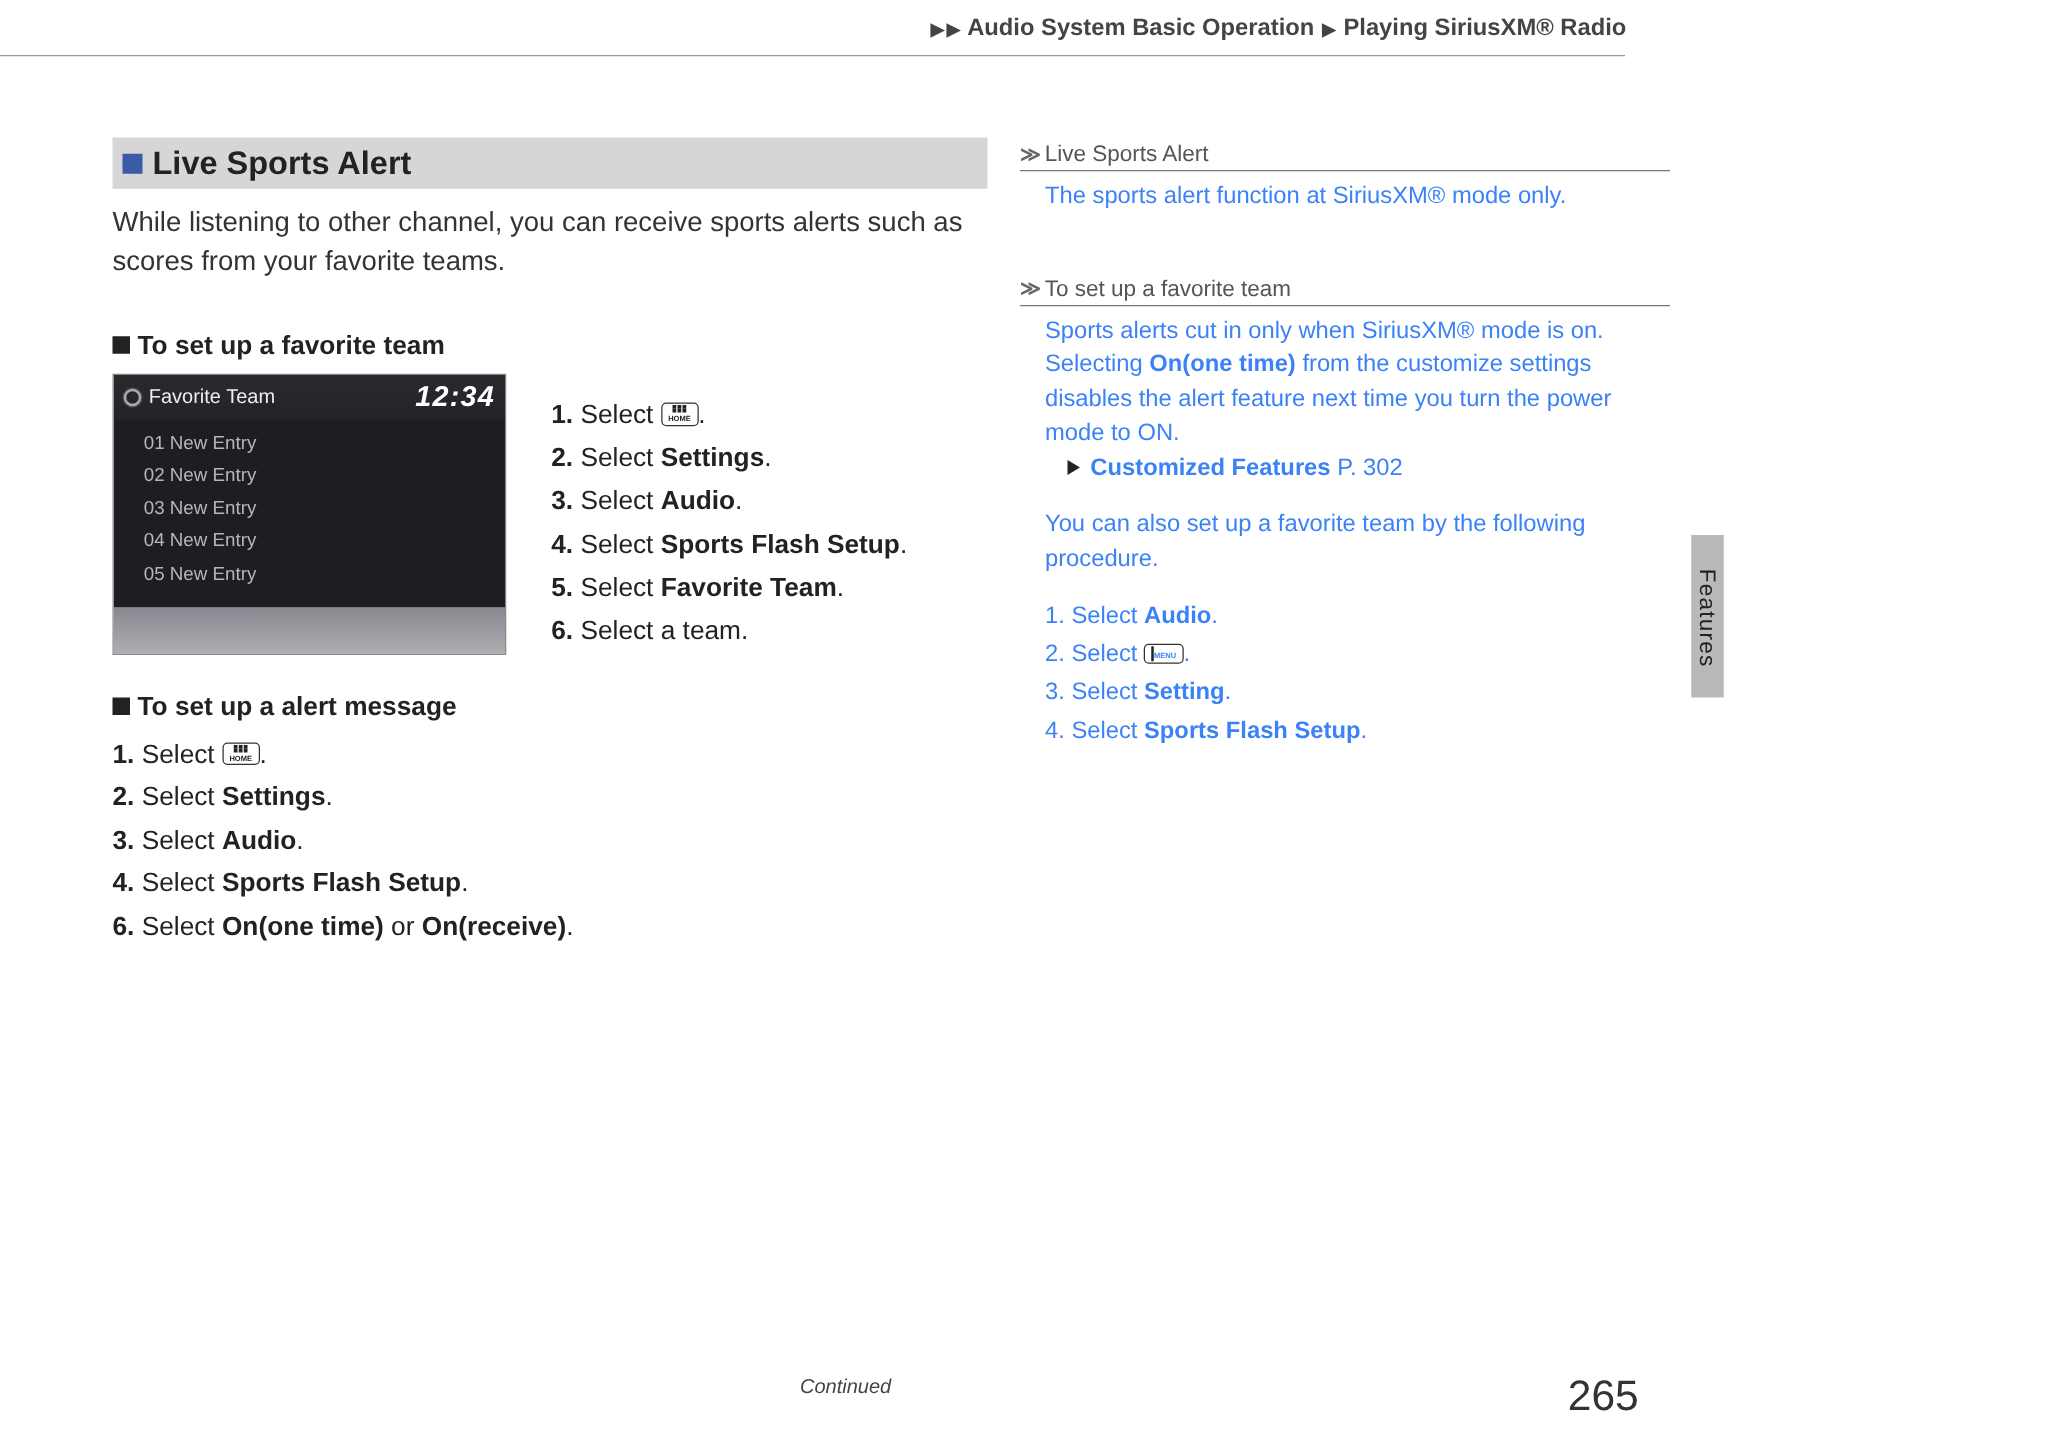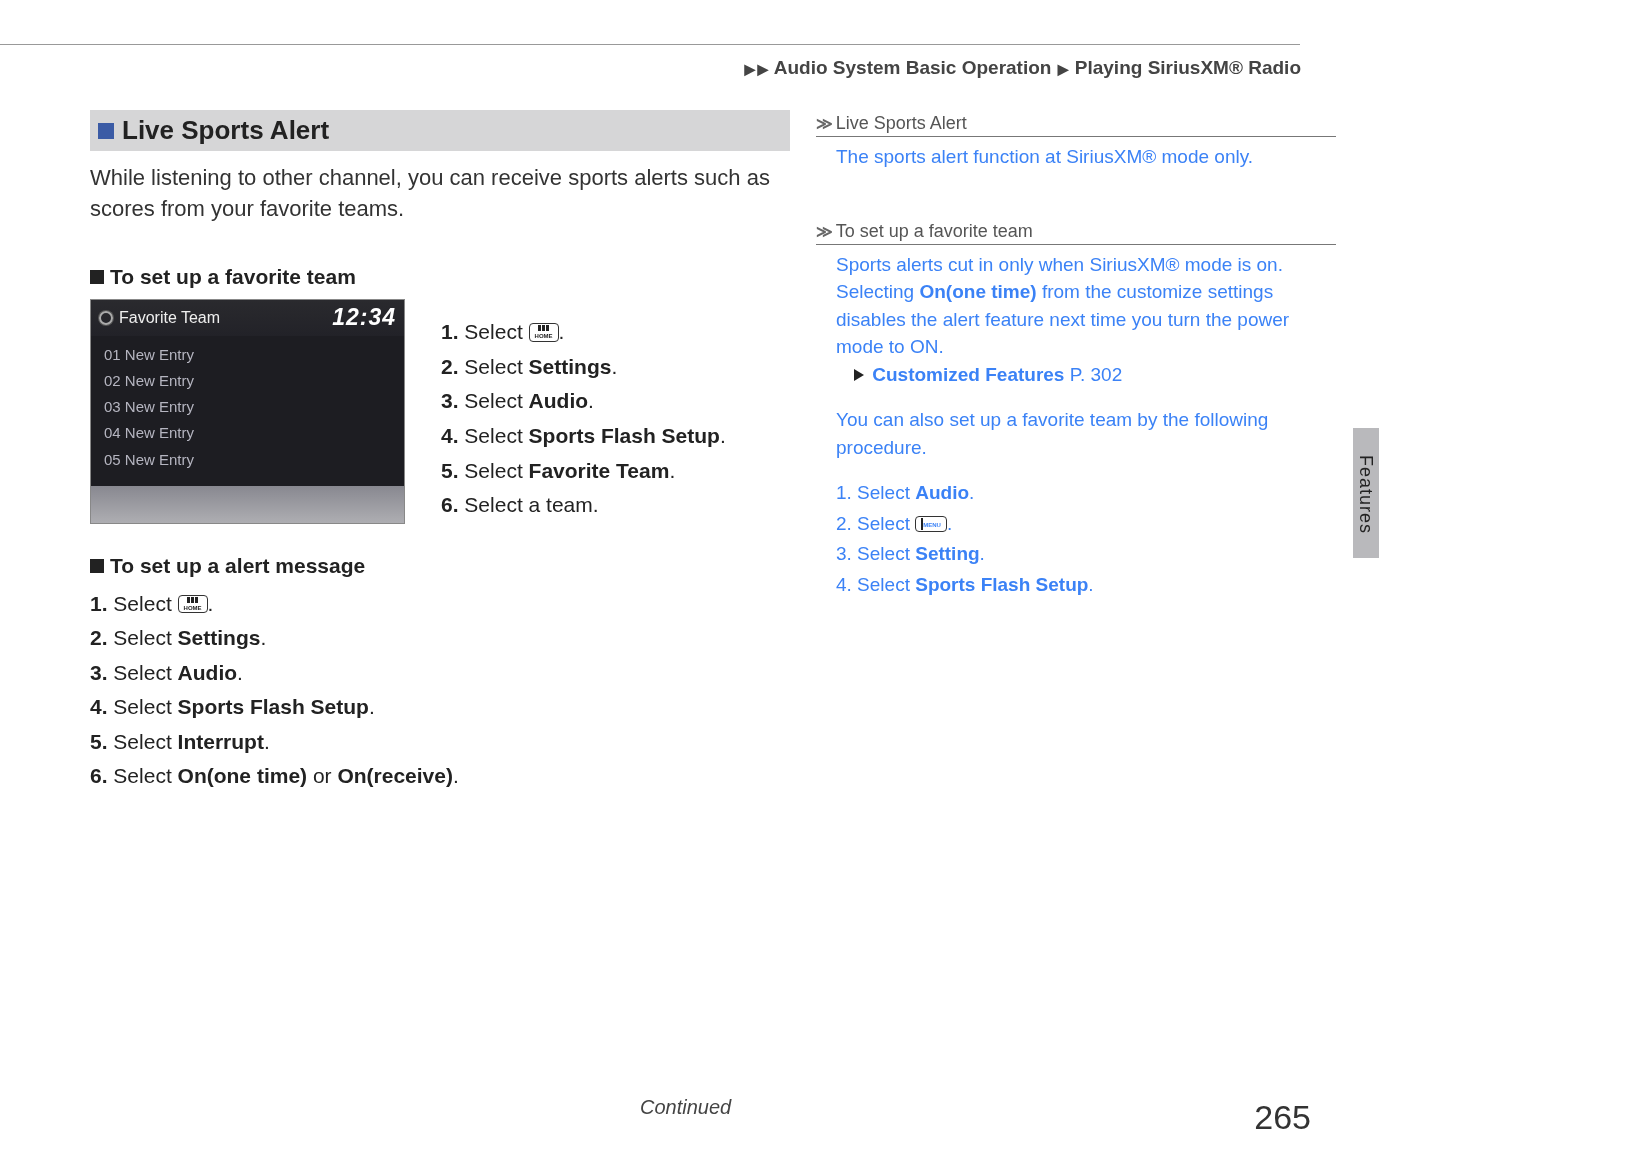--- a/index.html
+++ b/index.html
@@ -11,21 +11,20 @@
       position: relative;
       color: #222;
     }
     .header {
       position: absolute;
       top: 12px;
       right: 350px;
       font-size: 19px;
       font-weight: 600;
       color: #444;
-      margin-top: 45px;
     }
     .header .tri {
       display: inline-block;
       font-size: 14px;
       vertical-align: middle;
       margin: 0 1px;
     }
     .hr-top {
       position: absolute;
       top: 44px;
@@ -118,21 +117,21 @@
     .clock {
       font-weight: 700;
       font-style: italic;
       font-size: 23px;
       color: #fff;
       letter-spacing: 1px;
     }
     .entry-list {
       background: #1d1d22;
       height: 150px;
-      padding: 6px 13px;
+      padding: 6px 24px;
     }
     .entry {
       color: #b5b5c0;
       font-size: 15px;
       line-height: 1.75;
     }
     .glossy {
       height: 39px;
       background: linear-gradient(#888890,#b0b0b4);
     }
@@ -230,21 +229,21 @@
       writing-mode: vertical-rl;
       font-size: 18px;
       color: #222;
       letter-spacing: 1px;
     }
     .continued {
       position: absolute;
       bottom: 38px;
       left: 640px;
       font-style: italic;
-      font-size: 20px;
+      font-size: 16px;
       color: #444;
     }
     .page-num {
       position: absolute;
       bottom: 20px;
       right: 340px;
       font-size: 34px;
       font-weight: 400;
       color: #333;
     }
@@ -317,21 +316,20 @@
             <span></span>
             <span></span>
           </span><span class="dots">
             <span></span>
             <span></span>
             <span></span>
           </span><span class="lbl">HOME</span></span>.</div>
     <div class="step"><b>2.</b> <span>Select </span><b>Settings</b><span>.</span></div>
     <div class="step"><b>3.</b> <span>Select </span><b>Audio</b><span>.</span></div>
     <div class="step"><b>4.</b> <span>Select </span><b>Sports Flash Setup</b><span>.</span></div>
-    <div class="step"><b>5.</b> <span>Select </span><b>Interrupt</b><span>.</span></div>
     <div class="step"><b>6.</b> <span>Select </span><b>On(one time)</b><span> or </span><b>On(receive)</b><span>.</span></div>
   </div>
 </div>
 
 <div class="right-col">
   <div class="info-heading">
     <span class="chev">≫</span>
     <span>Live Sports Alert</span>
   </div>
   <div class="info-body">

